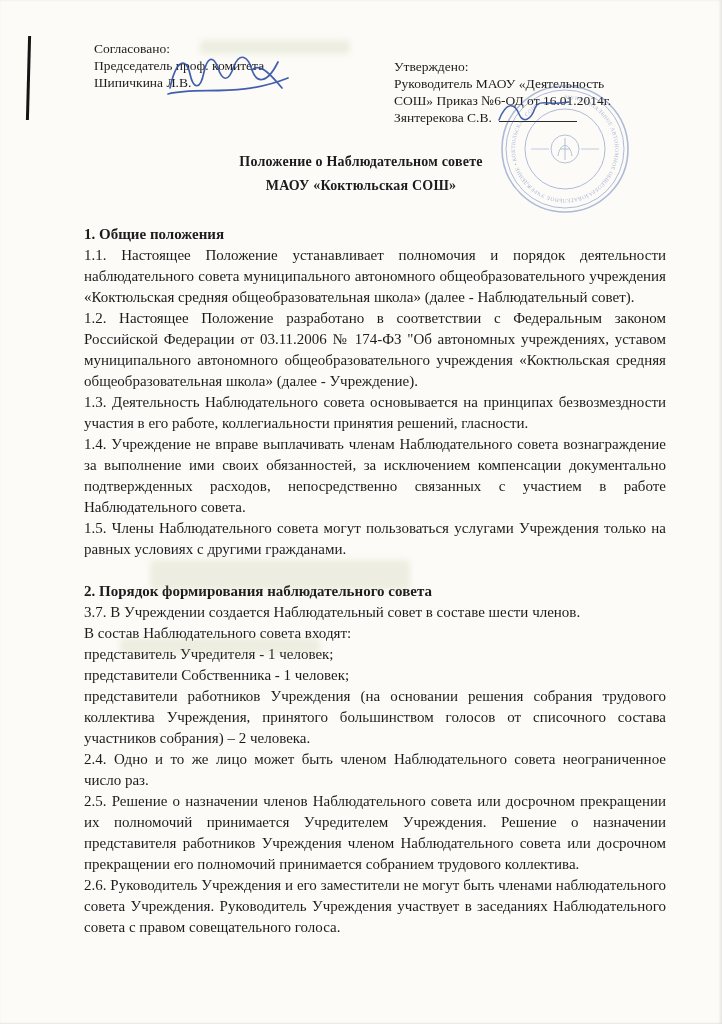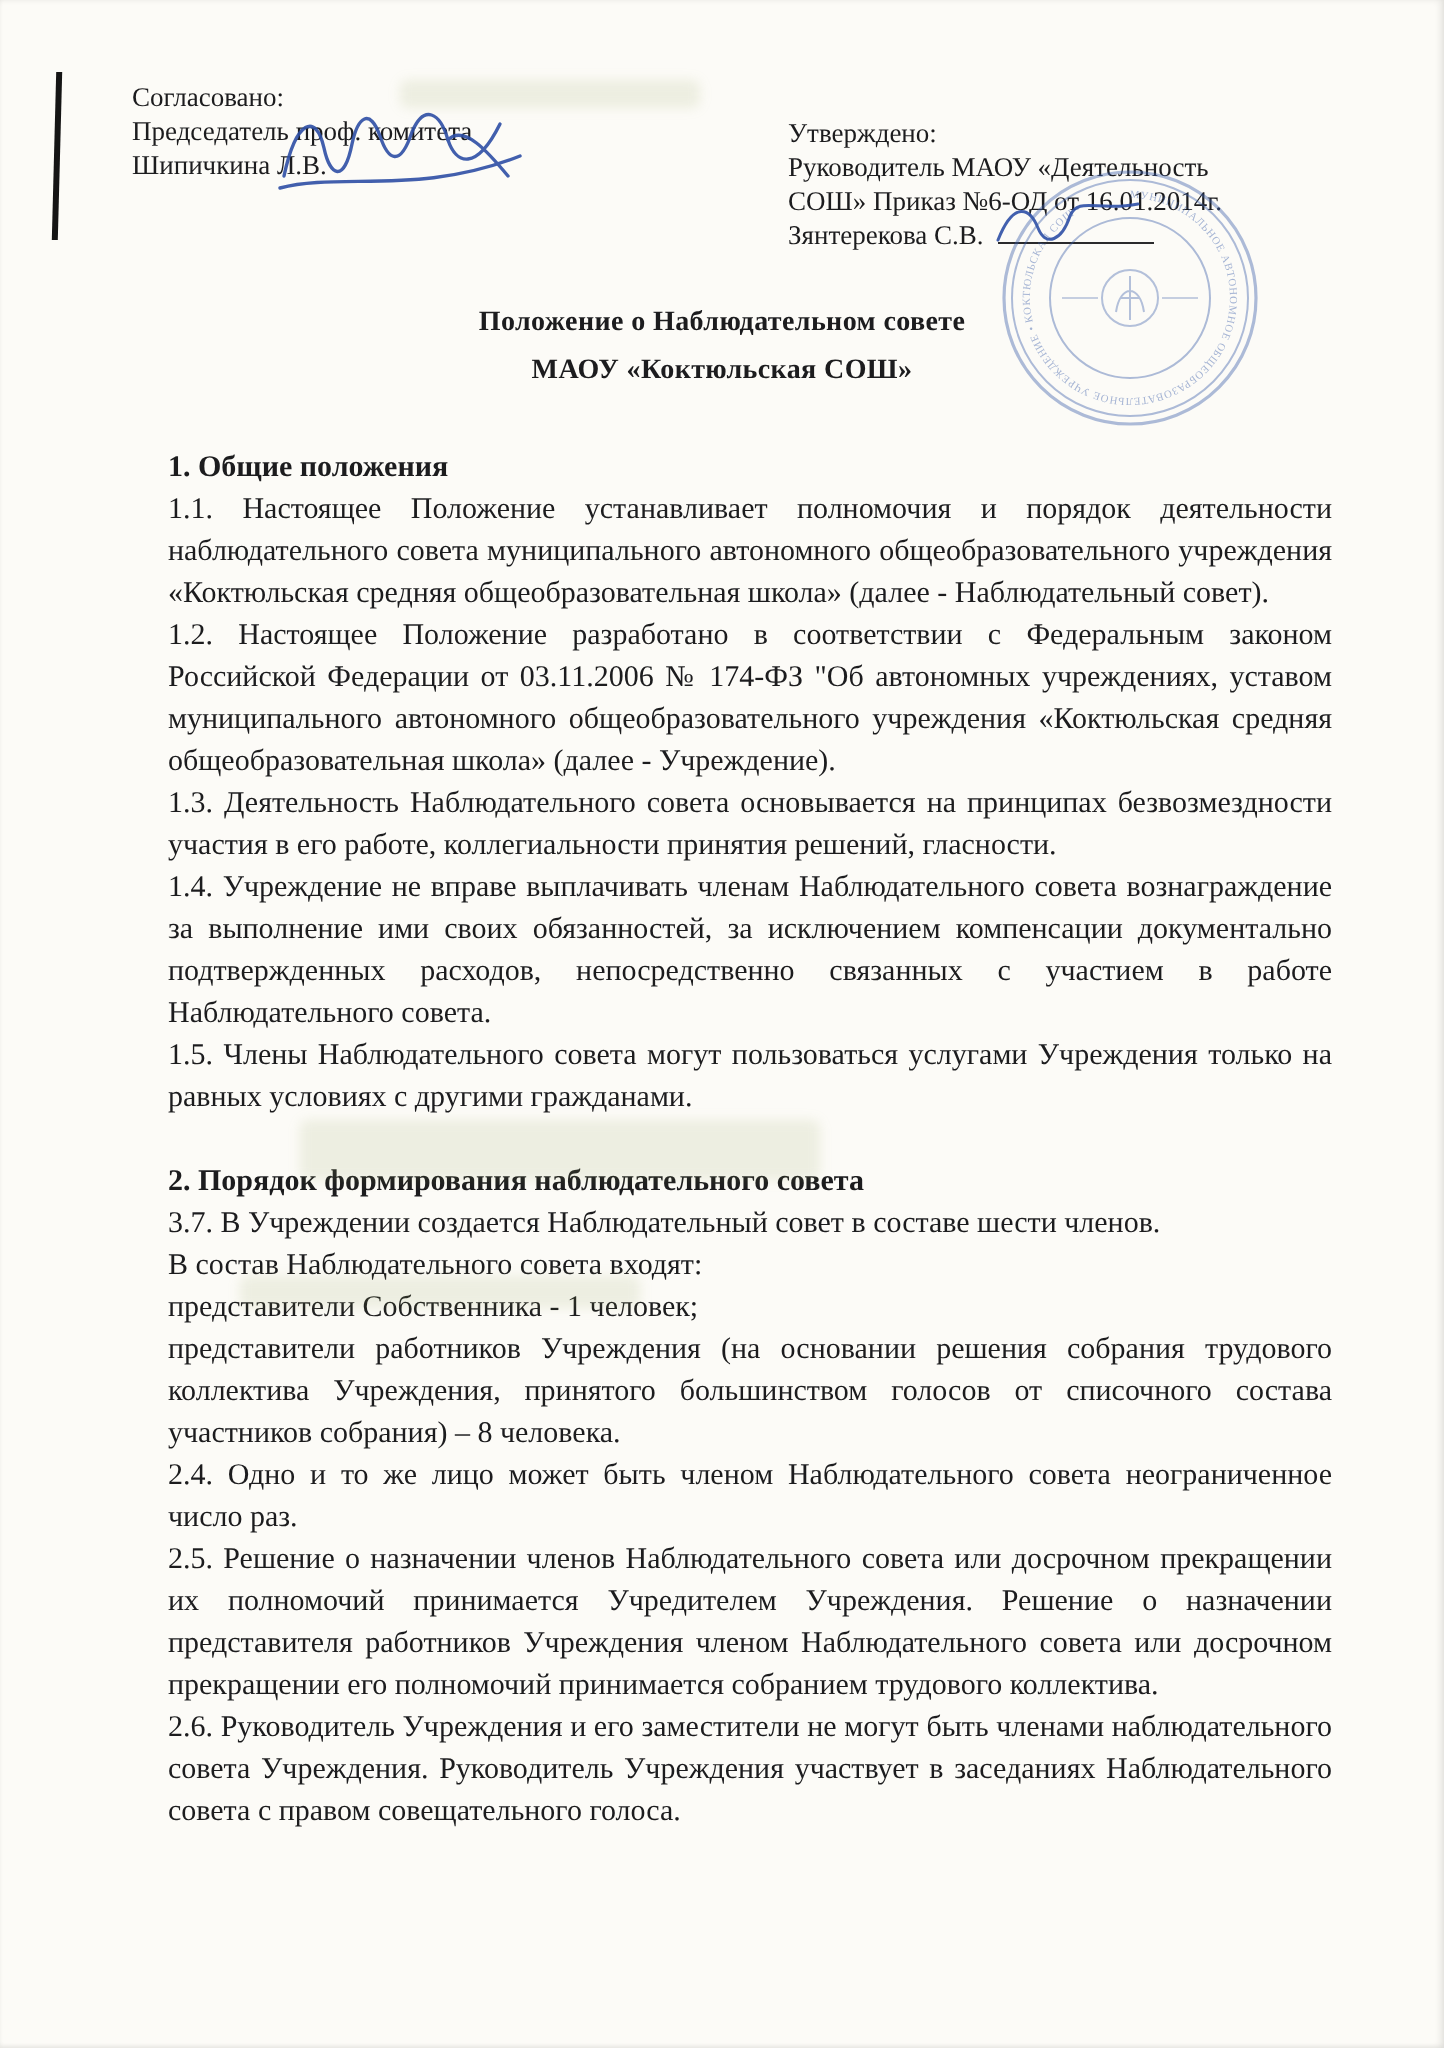--- a/index.html
+++ b/index.html
@@ -18,21 +18,21 @@
   .scan-line {
     position:absolute; left:27px; top:36px;
     width:3px; height:84px; background:#151515;
     transform:rotate(1.5deg);
   }
   .ink-bleed {
     position:absolute; background:rgba(150,165,90,.14);
     filter:blur(3px); border-radius:4px;
   }
   .header {
-    display:flex; justify-content:space-between;
+    display:flex; justify-content:flex-end;
     padding:40px 56px 0 66px;
     font-size:13.5px; line-height:17px;
   }
   .header-left  { width:300px; }
   .header-right { width:272px;margin-top:18px; }
   .sig-row { position:relative; white-space:nowrap; }
   .sig-left {
     position:absolute; left:70px; top:-26px;
     width:130px; height:52px; pointer-events:none;
   }
@@ -141,20 +141,21 @@
     <h2>1. Общие положения</h2>
     <p>1.1. Настоящее Положение устанавливает полномочия и порядок деятельности наблюдательного совета муниципального автономного общеобразовательного учреждения «Коктюльская средняя общеобразовательная школа» (далее - Наблюдательный совет).</p>
     <p>1.2. Настоящее Положение разработано в соответствии с Федеральным законом Российской Федерации от 03.11.2006 № 174-ФЗ "Об автономных учреждениях, уставом муниципального автономного общеобразовательного учреждения «Коктюльская средняя общеобразовательная школа» (далее - Учреждение).</p>
     <p>1.3. Деятельность Наблюдательного совета основывается на принципах безвозмездности участия в его работе, коллегиальности принятия решений, гласности.</p>
     <p>1.4. Учреждение не вправе выплачивать членам Наблюдательного совета вознаграждение за выполнение ими своих обязанностей, за исключением компенсации документально подтвержденных расходов, непосредственно связанных с участием в работе Наблюдательного совета.</p>
     <p>1.5. Члены Наблюдательного совета могут пользоваться услугами Учреждения только на равных условиях с другими гражданами.</p>
 
     <h2 class="gap-above">2. Порядок формирования наблюдательного совета</h2>
     <p>3.7. В Учреждении создается Наблюдательный совет в составе  шести членов.</p>
     <p>В состав Наблюдательного совета входят:</p>
+    <p>представитель Учредителя - 1 человек;</p>
     <p>представители Собственника - 1 человек;</p>
-    <p>представители работников Учреждения (на основании решения собрания трудового коллектива Учреждения, принятого большинством голосов от списочного состава участников собрания) – 8 человека.</p>
+    <p>представители работников Учреждения (на основании решения собрания трудового коллектива Учреждения, принятого большинством голосов от списочного состава участников собрания) – 2 человека.</p>
     <p>2.4. Одно и то же лицо может быть членом Наблюдательного совета неограниченное число раз.</p>
     <p>2.5. Решение о назначении членов Наблюдательного совета или досрочном прекращении их полномочий принимается Учредителем Учреждения. Решение о назначении представителя работников Учреждения членом Наблюдательного совета или досрочном прекращении его полномочий принимается   собранием трудового коллектива.</p>
     <p>2.6. Руководитель Учреждения и его заместители не могут быть членами наблюдательного совета Учреждения. Руководитель Учреждения участвует в заседаниях Наблюдательного совета с правом совещательного голоса.</p>
 
   </div>
 </div>
 
 </body></html>

